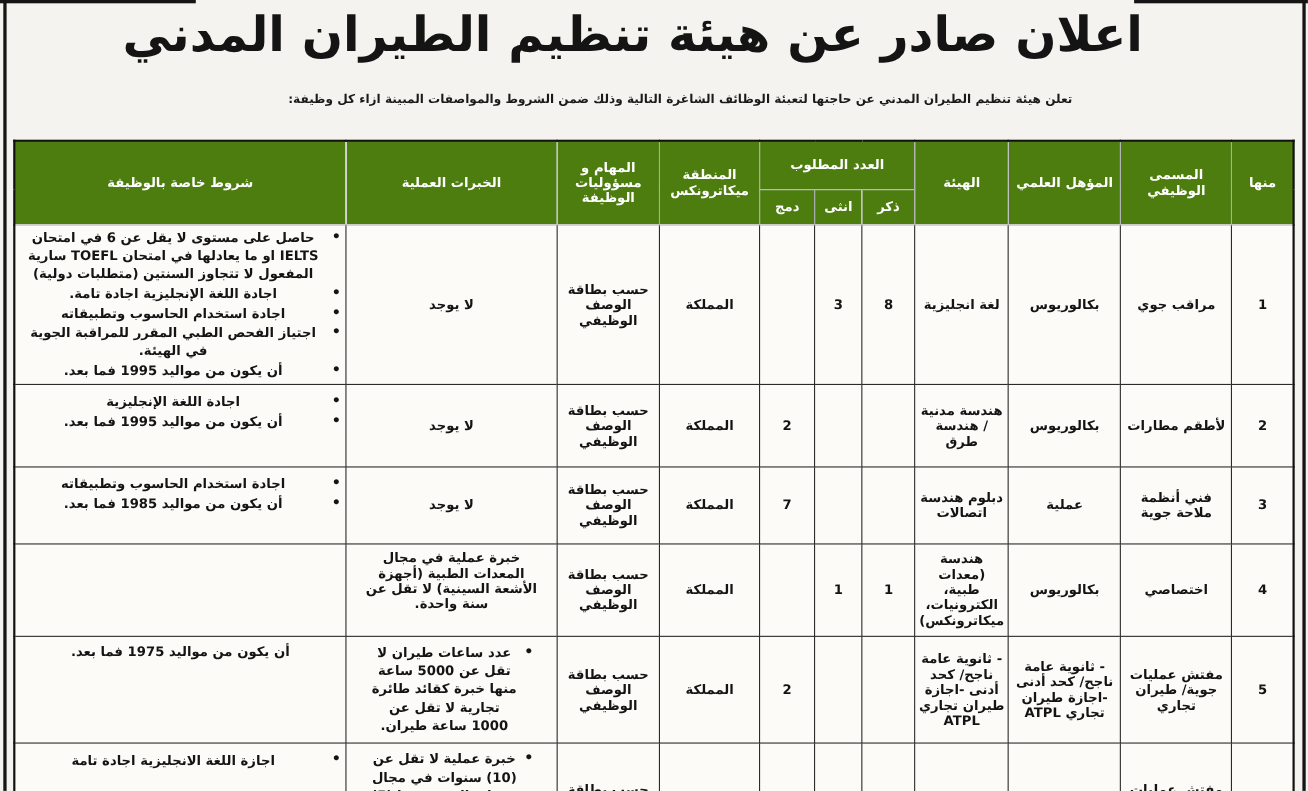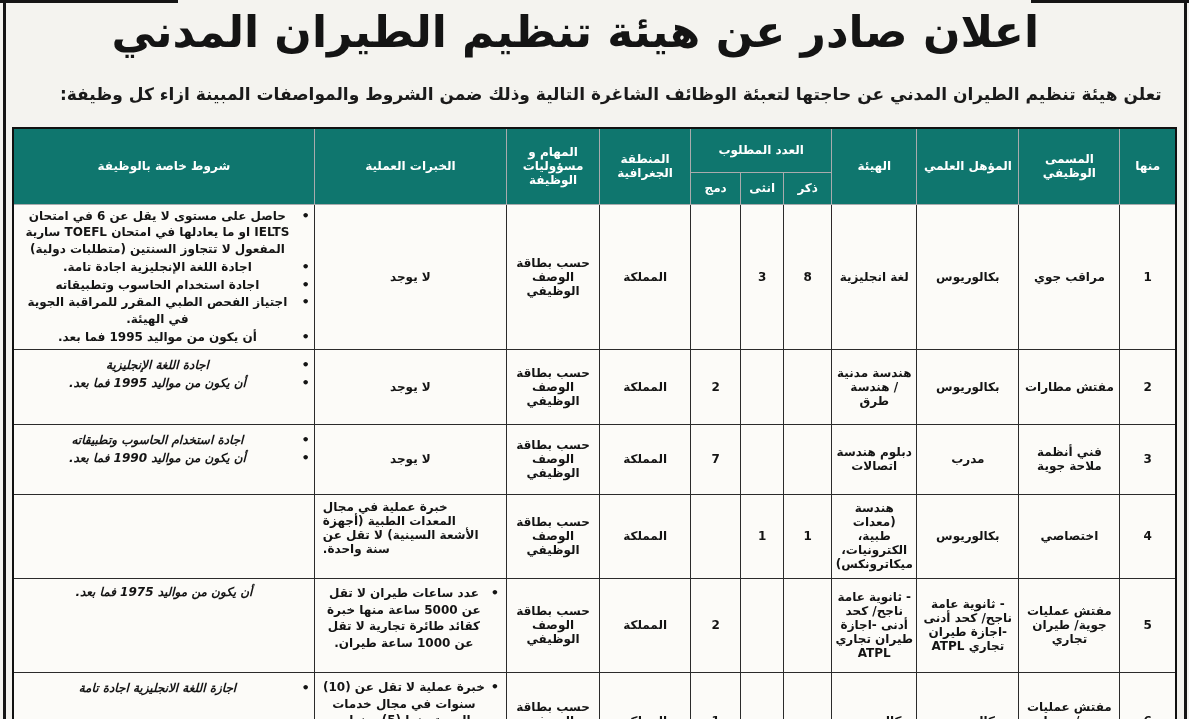--- a/index.html
+++ b/index.html
@@ -14,51 +14,51 @@
   .frame-top-left  { position:absolute; left:0;  top:0; width:178px; height:3px; background:#151515; }
   .frame-top-right { position:absolute; right:0; top:0; width:158px; height:3px; background:#151515; }
 
   .title {
     position:absolute; top:0; right:150px; left:150px; height:70px;
     text-align:center; font-size:44px; font-weight:bold; line-height:64px;
     letter-spacing:0; color:#141414; white-space:nowrap;
   }
   .subtitle {
     position:absolute; top:84px; right:12px; left:60px;
-    text-align:left; font-size:17px; font-weight:bold; color:#1a1a1a;
+    text-align:center; font-size:11px; font-weight:bold; color:#1a1a1a;
   }
 
   table.vac {
     position:absolute; top:127px; right:12px; width:1165px;
     border-collapse:collapse; table-layout:fixed;
     background:#fcfbf8; border:2px solid #111;
   }
   table.vac td, table.vac th {
     border:1px solid #2b2b2b; padding:2px 3px;
     font-size:12px; font-weight:bold; color:#141414;
     text-align:center; vertical-align:middle; overflow:hidden;
   }
   table.vac th {
-    background:#0f766e; color:#ffffff; border-color:#a9abad;
+    background:#4d7c0f; color:#ffffff; border-color:#a9abad;
     font-size:12px; font-weight:bold;
   }
   table.vac { border-bottom:3px solid #111; }
 
   tr.hr1 { height:44px; } tr.hr2 { height:32px; }
   tr.r1 { height:117px; } tr.r2 { height:75px; } tr.r3 { height:70px; }
   tr.r4 { height:84px; }  tr.r5 { height:94px; } tr.r6 { height:72px; }
 
   td.num  { font-size:13px; }
   td.cnt  { font-size:13px; }
 
   td.cond { text-align:right; vertical-align:middle; padding:3px 6px 3px 4px; font-size:11.5px; }
-  td.cond.top { vertical-align:top; padding-top:6px;font-style:italic; }
+  td.cond.top { vertical-align:top; padding-top:6px; }
   td.exp  { font-size:11.5px;margin-left:25px; }
-  td.exp.plain { text-align:left; vertical-align:top; padding:5px 8px; }
-  td.exp.blist { text-align:right; vertical-align:top; padding:5px 6px; }
+  td.exp.plain { text-align:center; vertical-align:top; padding:5px 8px; }
+  td.exp.blist { text-align:right; vertical-align:top; padding:5px 20px; }
 
   ul.blt { margin:0; padding:0; list-style:none; }
   ul.blt li { position:relative; padding-right:13px; margin:1px 0; line-height:1.4;text-align:center; }
   ul.blt li::before { content:"\2022"; position:absolute; right:1px; top:-1px; font-size:13px; }
 </style>
 </head>
 <body>
 
 <div class="canvas">
   <div class="frame-left"></div>
@@ -83,21 +83,21 @@
         <col style="width:192px">
         <col style="width:301px">
     </colgroup>
     <thead>
       <tr class="hr1">
         <th rowspan="2">منها</th>
         <th rowspan="2">المسمى الوظيفي</th>
         <th rowspan="2">المؤهل العلمي</th>
         <th rowspan="2">الهيئة</th>
         <th colspan="3">العدد المطلوب</th>
-        <th rowspan="2">المنطقة الجغرافية</th>
+        <th rowspan="2">المنطقة ميكاترونكس</th>
         <th rowspan="2">المهام و مسؤوليات الوظيفة</th>
         <th rowspan="2">الخبرات العملية</th>
         <th rowspan="2">شروط خاصة بالوظيفة</th>
       </tr>
       <tr class="hr2">
         <th>ذكر</th>
         <th>انثى</th>
         <th>دمج</th>
       </tr>
     </thead>
@@ -118,51 +118,51 @@
             <li>حاصل على مستوى لا يقل عن 6 في امتحان IELTS او ما يعادلها في امتحان TOEFL سارية المفعول لا تتجاوز السنتين (متطلبات دولية)</li>
             <li>اجادة اللغة الإنجليزية اجادة تامة.</li>
             <li>اجادة استخدام الحاسوب وتطبيقاته</li>
             <li>اجتياز الفحص الطبي المقرر للمراقبة الجوية في الهيئة.</li>
             <li>أن يكون من مواليد 1995 فما بعد.</li>
           </ul>
         </td>
       </tr>
       <tr class="r2">
         <td class="num">2</td>
-        <td>مفتش مطارات</td>
+        <td>لأطقم مطارات</td>
         <td>بكالوريوس</td>
         <td>هندسة مدنية / هندسة طرق</td>
         <td class="cnt"></td>
         <td class="cnt"></td>
         <td class="cnt">2</td>
         <td>المملكة</td>
         <td>حسب بطاقة الوصف الوظيفي</td>
         <td class="exp">لا يوجد</td>
         <td class="cond top">
           <ul class="blt">
             <li>اجادة اللغة الإنجليزية</li>
             <li>أن يكون من مواليد 1995 فما بعد.</li>
           </ul>
         </td>
       </tr>
       <tr class="r3">
         <td class="num">3</td>
         <td>فني أنظمة ملاحة جوية</td>
-        <td>مدرب</td>
+        <td>عملية</td>
         <td>دبلوم هندسة اتصالات</td>
         <td class="cnt"></td>
         <td class="cnt"></td>
         <td class="cnt">7</td>
         <td>المملكة</td>
         <td>حسب بطاقة الوصف الوظيفي</td>
         <td class="exp">لا يوجد</td>
         <td class="cond top">
           <ul class="blt">
             <li>اجادة استخدام الحاسوب وتطبيقاته</li>
-            <li>أن يكون من مواليد 1990 فما بعد.</li>
+            <li>أن يكون من مواليد 1985 فما بعد.</li>
           </ul>
         </td>
       </tr>
       <tr class="r4">
         <td class="num">4</td>
         <td>اختصاصي</td>
         <td>بكالوريوس</td>
         <td>هندسة (معدات طبية، الكترونيات، ميكاترونكس)</td>
         <td class="cnt">1</td>
         <td class="cnt">1</td>

